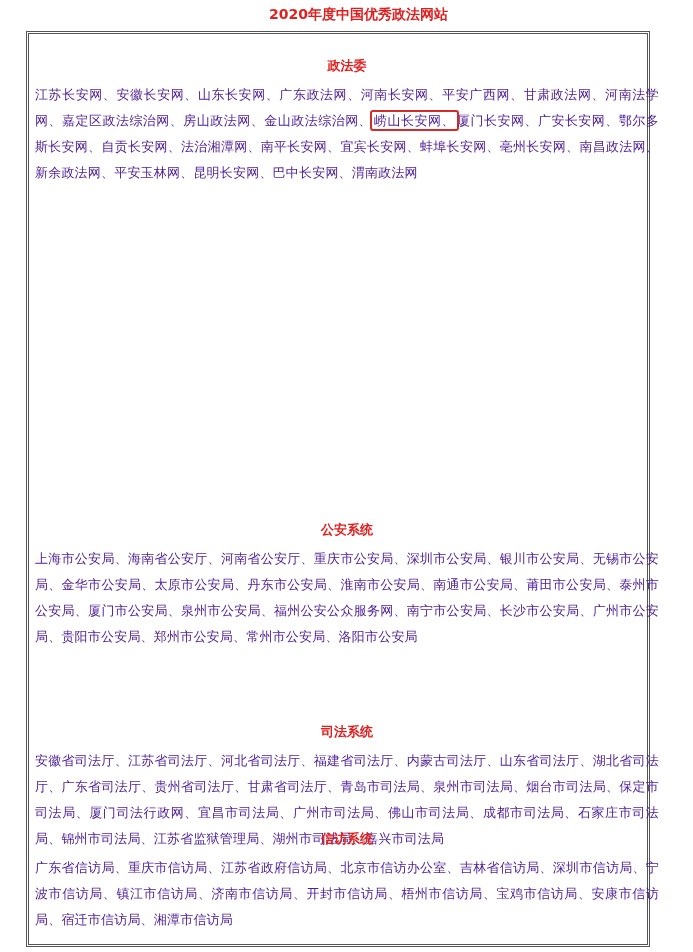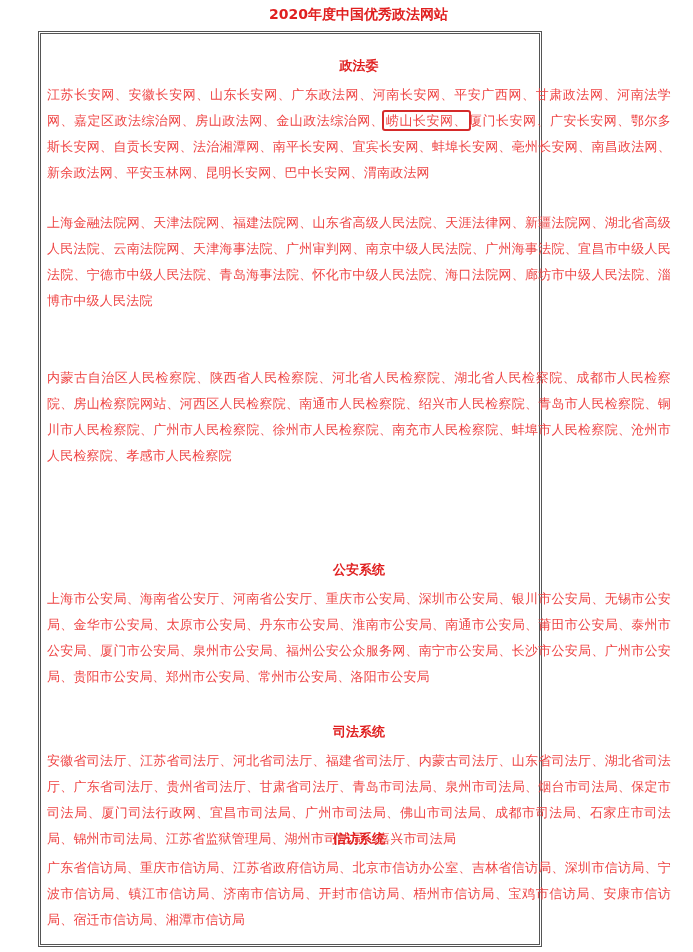--- a/index.html
+++ b/index.html
@@ -7,58 +7,56 @@
       width: 693px; height: 952px; position: relative; overflow: hidden;
       font-family: "DejaVu Sans", "Liberation Sans", sans-serif;
       color: #333333;
     }
     .page-title {
       position: absolute; left: 12px; top: 4px; width: 693px;
       text-align: center; color: #e02020; font-weight: bold;
       font-size: 14px; line-height: 20px;
     }
     .frame {
-      position: absolute; left: 38px; top: 31px; width: 504px; height: 916px;
+      position: absolute; left: 26px; top: 31px; width: 624px; height: 916px;
       border: 3px double #555555; box-sizing: border-box; text-decoration: underline;
     }
     .section { position: absolute; left: 6px; width: 624px; }
     .section-title {
       text-align: center; color: #e02020; font-weight: bold;
       font-size: 13px; line-height: 20px; height: 26px;
     }
     .section-body {
-      font-size: 13px; line-height: 26px; color: #ef4444;
+      font-size: 13px; line-height: 26px; color: #4c1d95;
       text-align: justify; letter-spacing: 0.2px;
     }
     .hl {
       border: 2px solid #d52a2a; border-radius: 3px; padding: 1px 2px;
       margin: 0 -2px;
     }
   </style>
 </head>
 <body>
 
 <div class="page-title">2020年度中国优秀政法网站</div>
 
 <div class="frame">
 
   <div class="section" style="top:22px;">
     <div class="section-title">政法委</div>
     <div class="section-body"><span>江苏长安网、安徽长安网、山东长安网、广东政法网、河南长安网、平安广西网、甘肃政法网、河南法学网、嘉定区政法综治网、房山政法网、金山政法综治网、</span><span class="hl">崂山长安网、</span><span>厦门长安网、广安长安网、鄂尔多斯长安网、自贡长安网、法治湘潭网、南平长安网、宜宾长安网、蚌埠长安网、亳州长安网、南昌政法网、新余政法网、平安玉林网、昆明长安网、巴中长安网、渭南政法网</span></div>
   </div>
 
   <div class="section" style="top:176px;">
-    <div class="section-body">上海金融法院网、天津法院网、福建法院网、山东省高级人民法院、天涯法律网、新疆法院网、湖北省高级人民法院、云南法院网、天津海事法院、广州审判网、南京中级人民法院、广州海事法院、宜昌市中级人民法院、宁德市中级人民法院、青岛海事法院、怀化市中级人民法院、海口法院网、廊坊市中级人民法院、淄博市中级人民法院</div>
   </div>
 
   <div class="section" style="top:331px;">
-    <div class="section-body">内蒙古自治区人民检察院、陕西省人民检察院、河北省人民检察院、湖北省人民检察院、成都市人民检察院、房山检察院网站、河西区人民检察院、南通市人民检察院、绍兴市人民检察院、青岛市人民检察院、铜川市人民检察院、广州市人民检察院、徐州市人民检察院、南充市人民检察院、蚌埠市人民检察院、沧州市人民检察院、孝感市人民检察院</div>
   </div>
 
-  <div class="section" style="top:486px;margin-top:40px;">
+  <div class="section" style="top:486px;">
     <div class="section-title">公安系统</div>
     <div class="section-body">上海市公安局、海南省公安厅、河南省公安厅、重庆市公安局、深圳市公安局、银川市公安局、无锡市公安局、金华市公安局、太原市公安局、丹东市公安局、淮南市公安局、南通市公安局、莆田市公安局、泰州市公安局、厦门市公安局、泉州市公安局、福州公安公众服务网、南宁市公安局、长沙市公安局、广州市公安局、贵阳市公安局、郑州市公安局、常州市公安局、洛阳市公安局</div>
   </div>
 
   <div class="section" style="top:640px;margin-top:48px;">
     <div class="section-title">司法系统</div>
     <div class="section-body">安徽省司法厅、江苏省司法厅、河北省司法厅、福建省司法厅、内蒙古司法厅、山东省司法厅、湖北省司法厅、广东省司法厅、贵州省司法厅、甘肃省司法厅、青岛市司法局、泉州市司法局、烟台市司法局、保定市司法局、厦门司法行政网、宜昌市司法局、广州市司法局、佛山市司法局、成都市司法局、石家庄市司法局、锦州市司法局、江苏省监狱管理局、湖州市司法局、嘉兴市司法局</div>
   </div>
 
   <div class="section" style="top:795px;">

